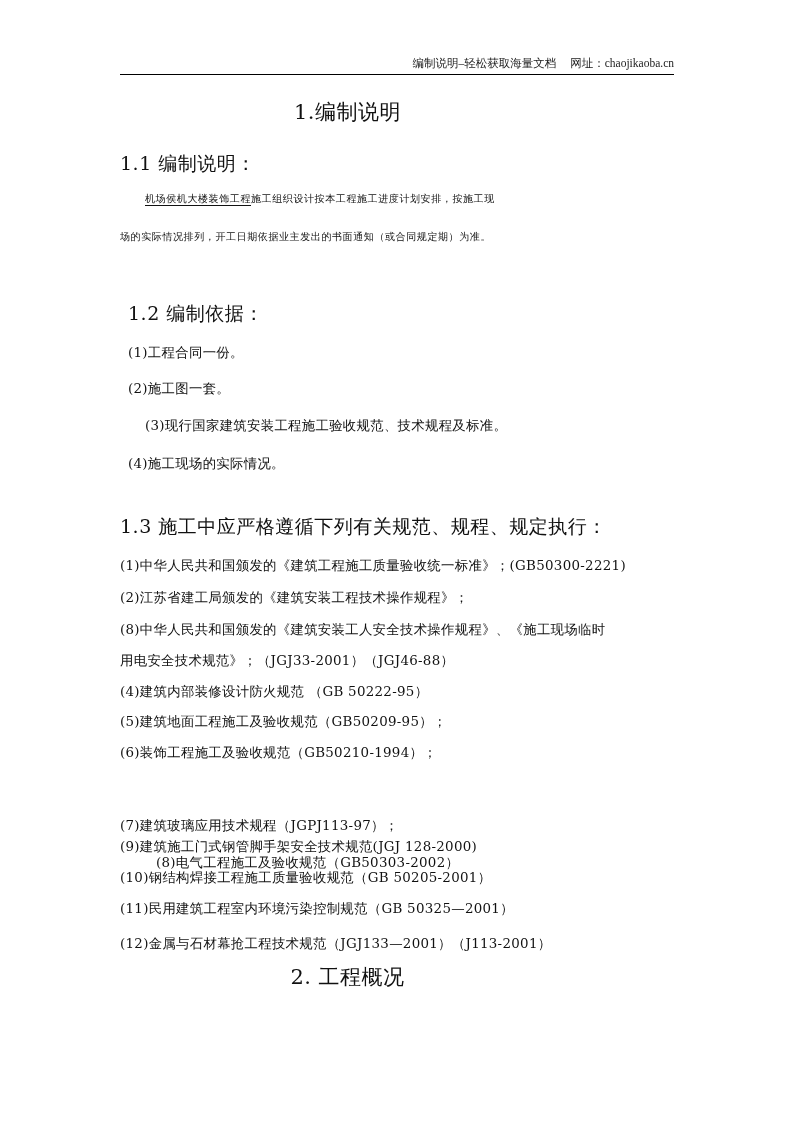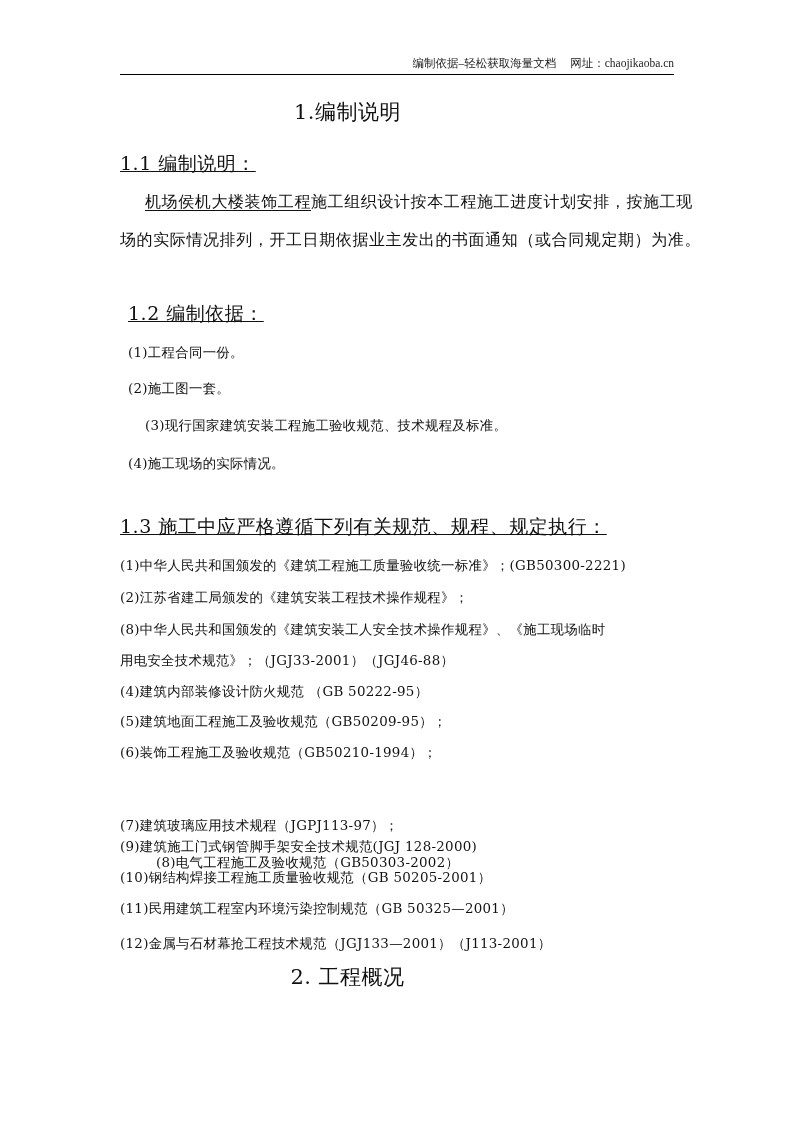--- a/index.html
+++ b/index.html
@@ -34,40 +34,39 @@
     font-size: 21px;
     left: 0;
     width: 695px;
     text-align: center;
     letter-spacing: 0.5px;
   }
   .h2 {
     font-size: 19px;
     left: 120px;
     letter-spacing: 0.5px;
-    text-decoration: underline;
   }
   .para {
-    font-size: 16px;
+    font-size: 10px;
     letter-spacing: 0.6px;
   }
   .u {
     text-decoration: underline;
     text-underline-offset: 3px;
   }
   .item {
     font-size: 13.4px;
     letter-spacing: 0.3px;
   }
 </style>
 </head>
 <body>
 
 <div class="page-header">
-  <span class="site-label">编制依据–轻松获取海量文档</span><span>网址：</span><span>chaojikaoba.cn</span>
+  <span class="site-label">编制说明–轻松获取海量文档</span><span>网址：</span><span>chaojikaoba.cn</span>
 </div>
 
 <div class="abs h1" style="top:98px;">1.编制说明</div>
 
 <div class="abs h2" style="top:151px;">1.1 编制说明：</div>
 
 <div class="abs para" style="left:145px; top:192px;">
   <span class="u">机场侯机大楼装饰工程</span><span>施工组织设计按本工程施工进度计划安排，按施工现</span>
 </div>
 <div class="abs para" style="left:120px; top:230px;">场的实际情况排列，开工日期依据业主发出的书面通知（或合同规定期）为准。</div>

